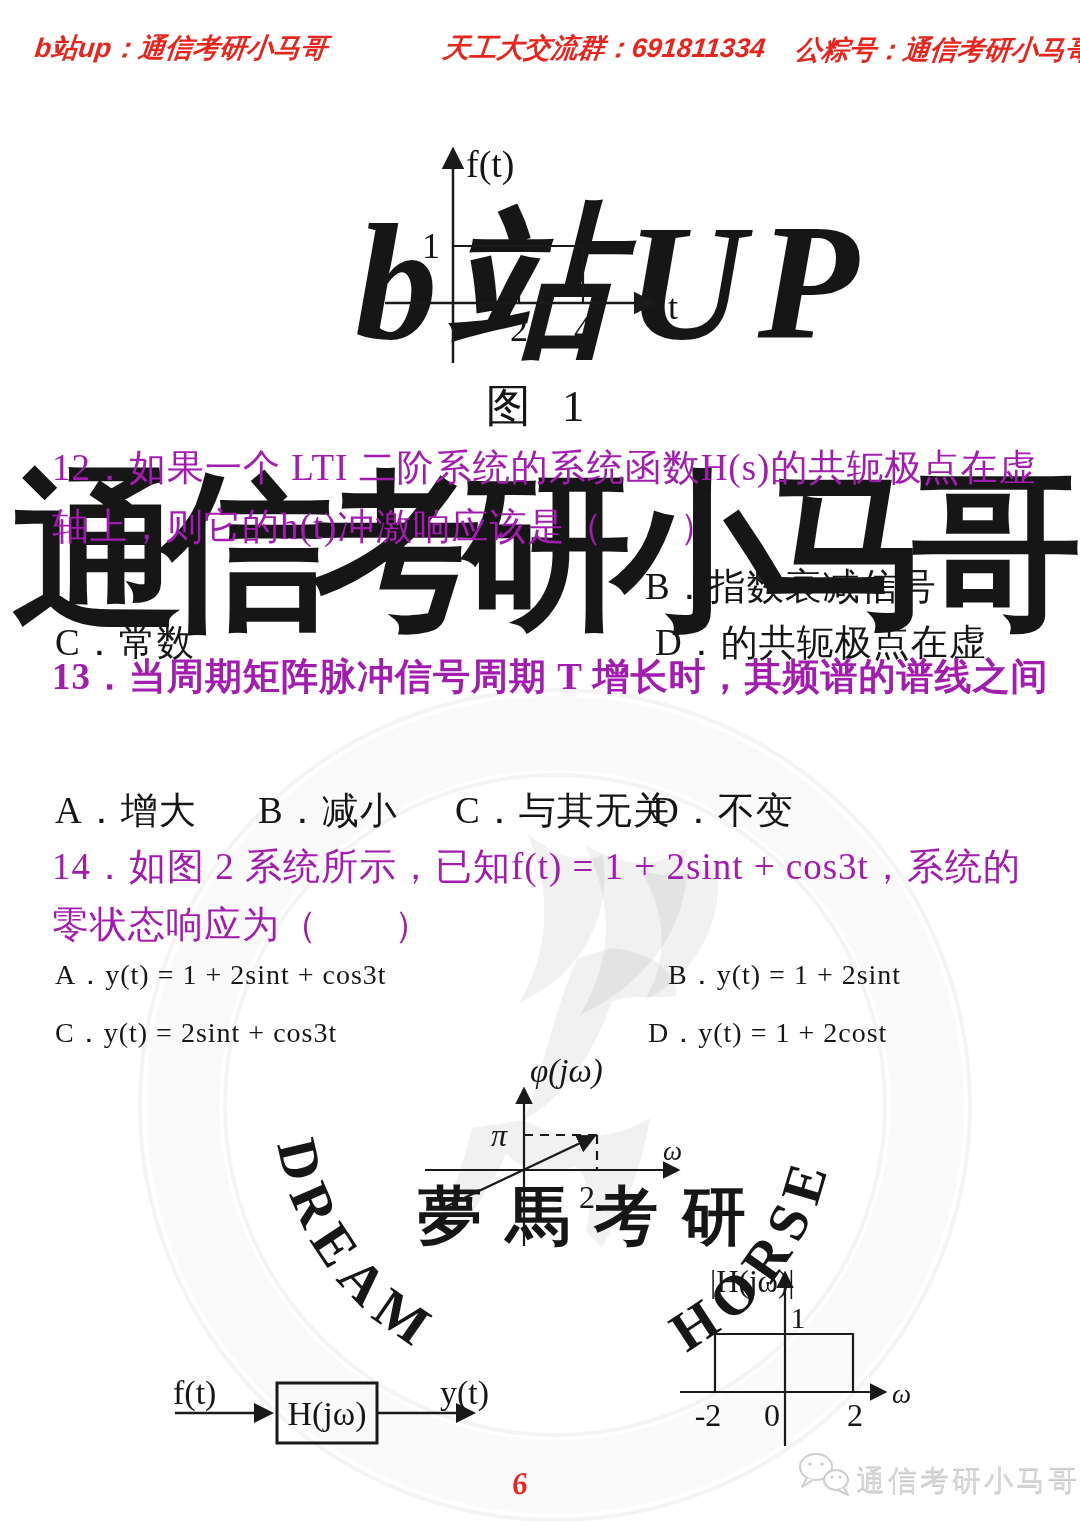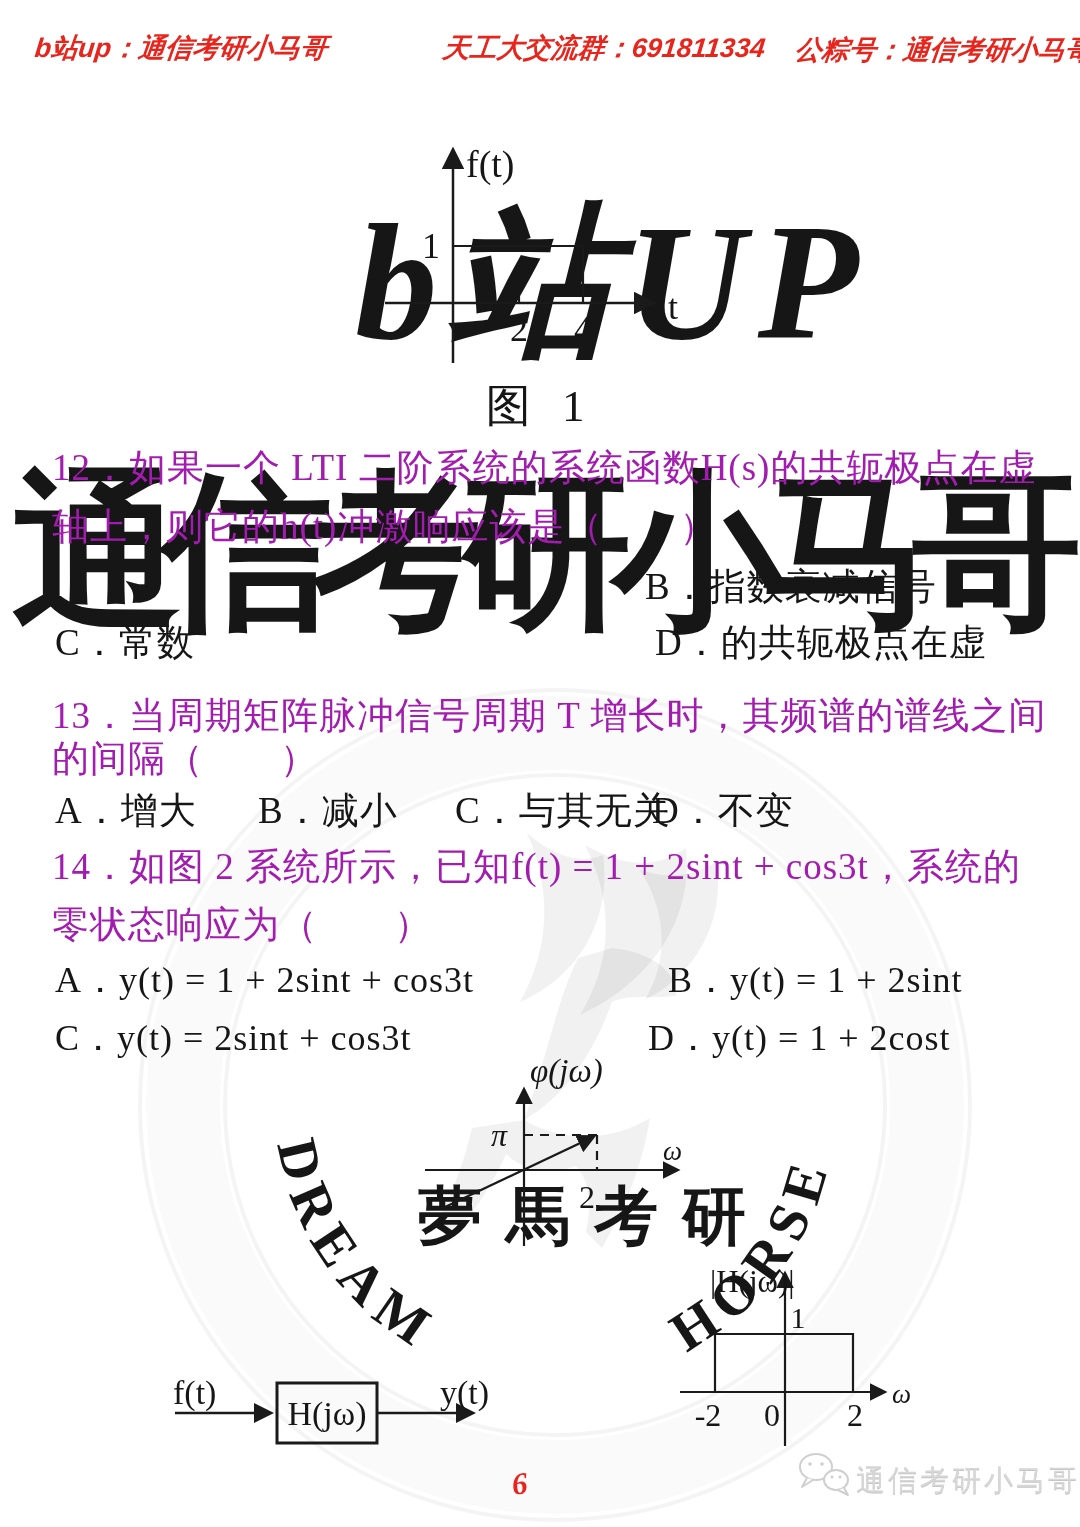--- a/index.html
+++ b/index.html
@@ -2,21 +2,21 @@
 <html><head>
 <meta charset="utf-8">
 <style>
   html,body{margin:0;padding:0;background:#fff;}
   .page{position:relative;width:1080px;height:1527px;background:#ffffff;overflow:hidden;
         font-family:"Liberation Serif","DejaVu Serif",serif;}
   .hdr{position:absolute;white-space:nowrap;font-family:"Liberation Sans","DejaVu Sans",sans-serif;
        font-weight:bold;font-style:italic;font-size:27px;color:#e8251d;transform:skewX(-6deg);}
   .qline{position:absolute;left:52px;white-space:nowrap;font-size:37px;color:#a21caf;letter-spacing:1px;}
   .opt{position:absolute;white-space:nowrap;font-size:37px;color:#161616;letter-spacing:1px;}
-  .math{font-size:36px;}
+  .math{font-size:28px;}
   .caption{position:absolute;left:440px;top:376px;width:200px;text-align:center;
            font-size:45px;color:#161616;letter-spacing:10px;}
   .pagenum{position:absolute;left:512px;top:1466px;font-size:31px;color:#e8241f;
            font-weight:bold;font-style:italic;transform:rotate(-6deg);}
   .brand{position:absolute;left:856px;top:1461px;font-size:29px;color:#d7d7d7;letter-spacing:3px;
          font-family:"Liberation Sans","DejaVu Sans",sans-serif;text-shadow:0 1px 0 #c6c6c6;}
   svg{position:absolute;overflow:visible;}
   svg text{font-family:"Liberation Serif","DejaVu Serif",serif;fill:#161616;}
 </style>
 </head>
@@ -78,22 +78,21 @@
   </svg>
 
   <div class="caption">图 1</div>
 
   <div class="qline" style="top:443px;">12．如果一个 LTI 二阶系统的系统函数H(s)的共轭极点在虚</div>
   <div class="qline" style="top:502px;">轴上，则它的h(t)冲激响应该是（　　）</div>
   <span class="opt" style="left:645px;top:562px;">B．指数衰减信号</span>
   <span class="opt" style="left:55px;top:618px;">C．常数</span>
   <span class="opt" style="left:655px;top:618px;">D．的共轭极点在虚</span>
 
-  <div class="qline" style="top:691px;">13．当周期矩阵脉冲信号周期 T 增长时，其频谱的谱线之间</div>
-  <div class="qline" style="top:734px;">的间隔（　　）</div>
+  <div class="qline" style="top:652px;font-weight:bold;">13．当周期矩阵脉冲信号周期 T 增长时，其频谱的谱线之间</div>
   <span class="opt" style="left:55px;top:786px;">A．增大</span>
   <span class="opt" style="left:258px;top:786px;">B．减小</span>
   <span class="opt" style="left:455px;top:786px;">C．与其无关</span>
   <span class="opt" style="left:652px;top:786px;">D．不变</span>
 
   <div class="qline" style="top:842px;">14．如图 2 系统所示，已知f(t) = 1 + 2sint + cos3t，系统的</div>
   <div class="qline" style="top:900px;">零状态响应为（　　）</div>
   <span class="opt math" style="left:55px;top:956px;">A．y(t) = 1 + 2sint + cos3t</span>
   <span class="opt math" style="left:668px;top:956px;text-align:center;">B．y(t) = 1 + 2sint</span>
   <span class="opt math" style="left:55px;top:1014px;">C．y(t) = 2sint + cos3t</span>

